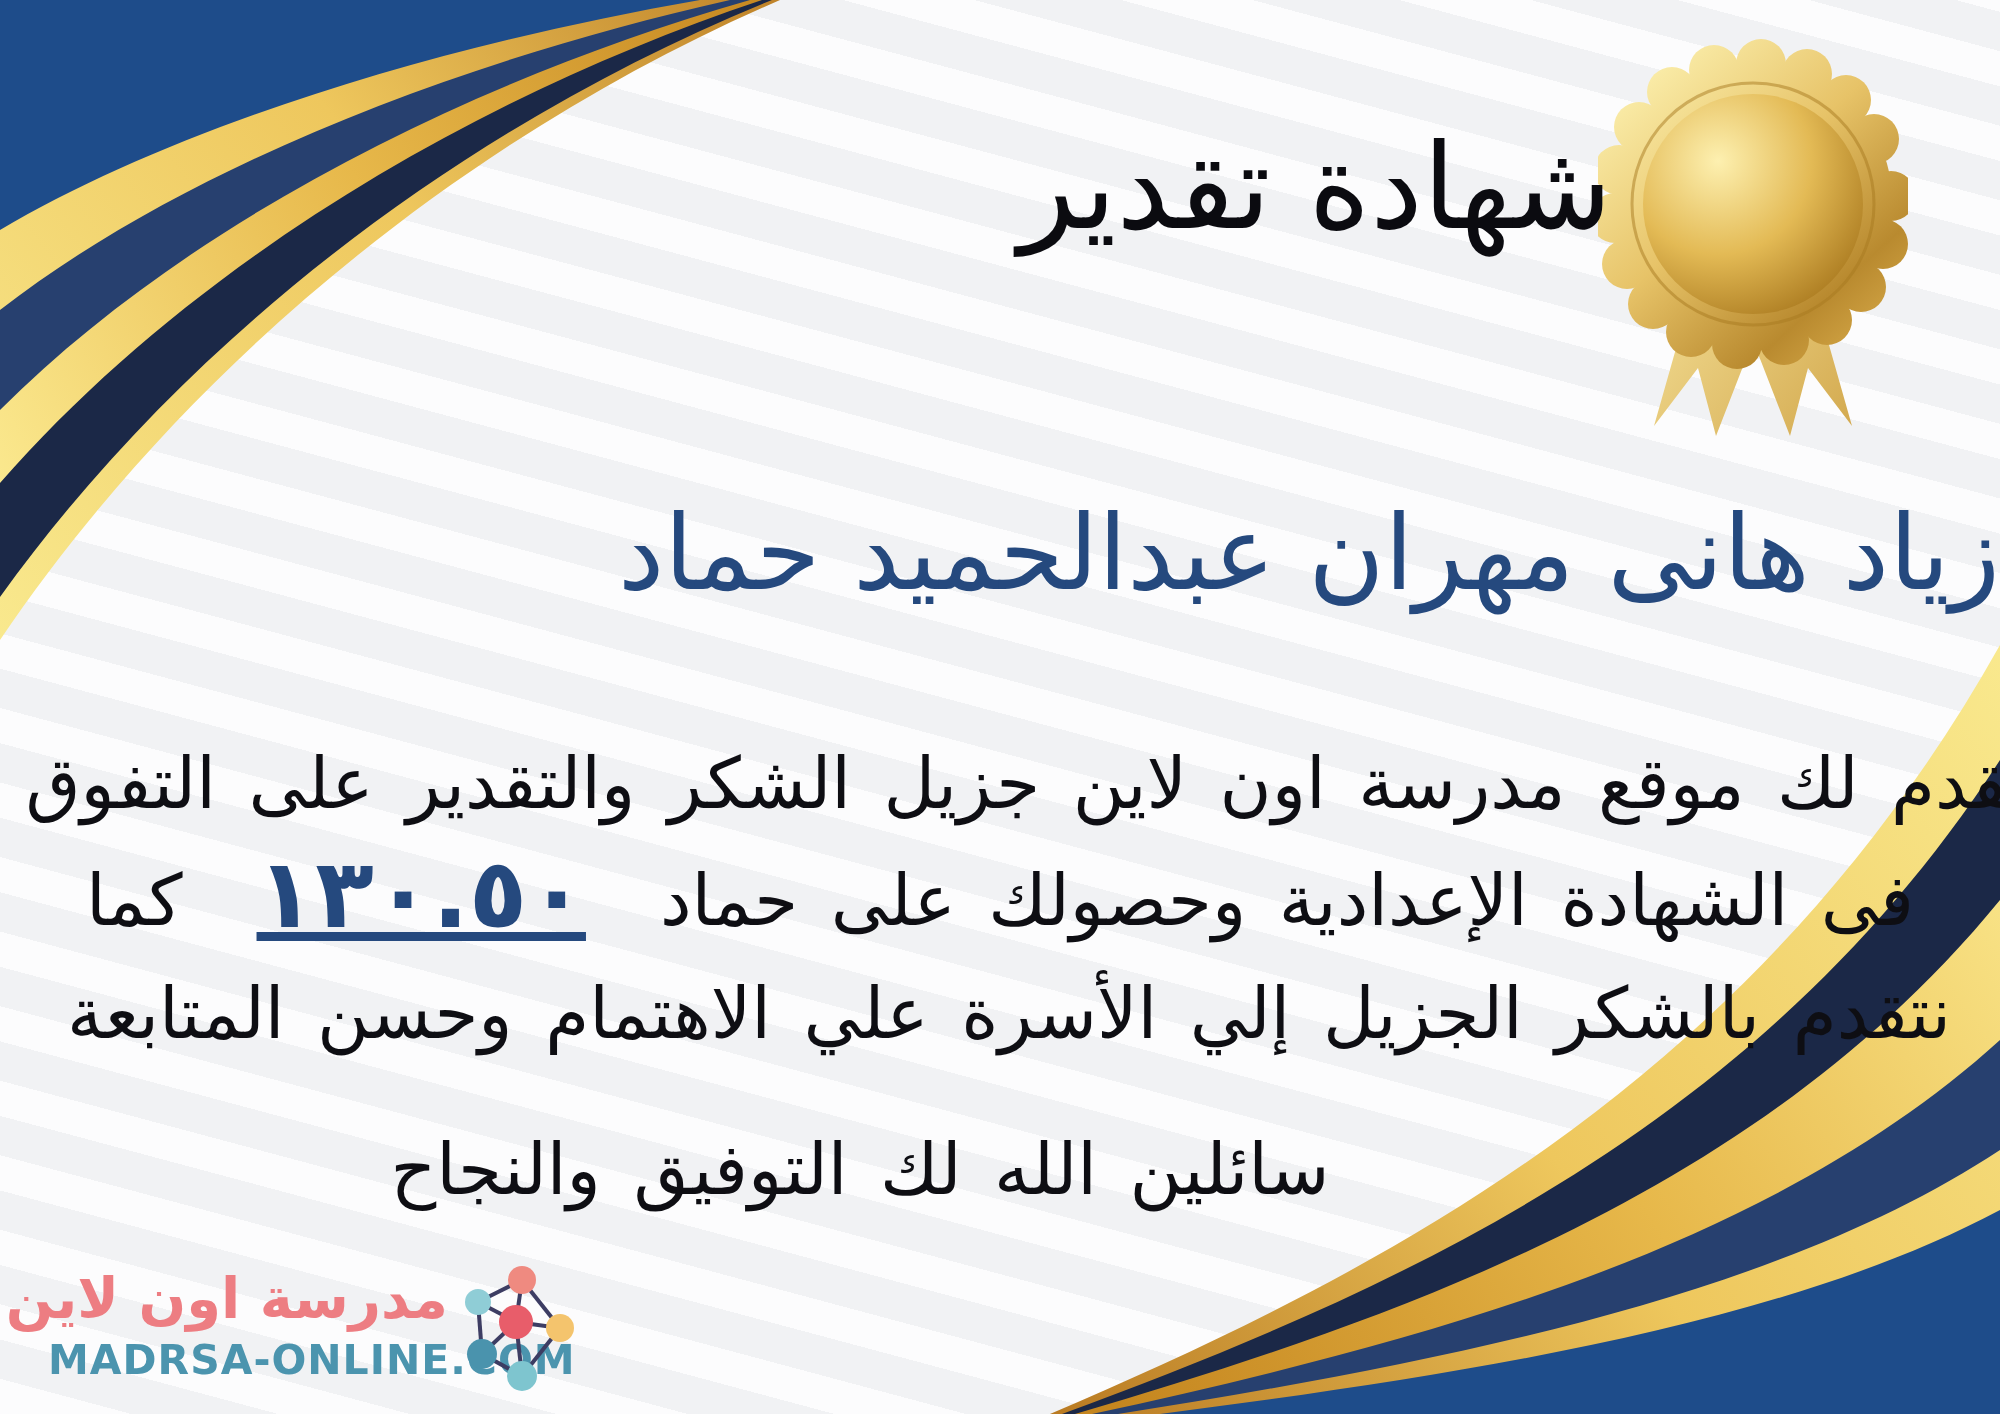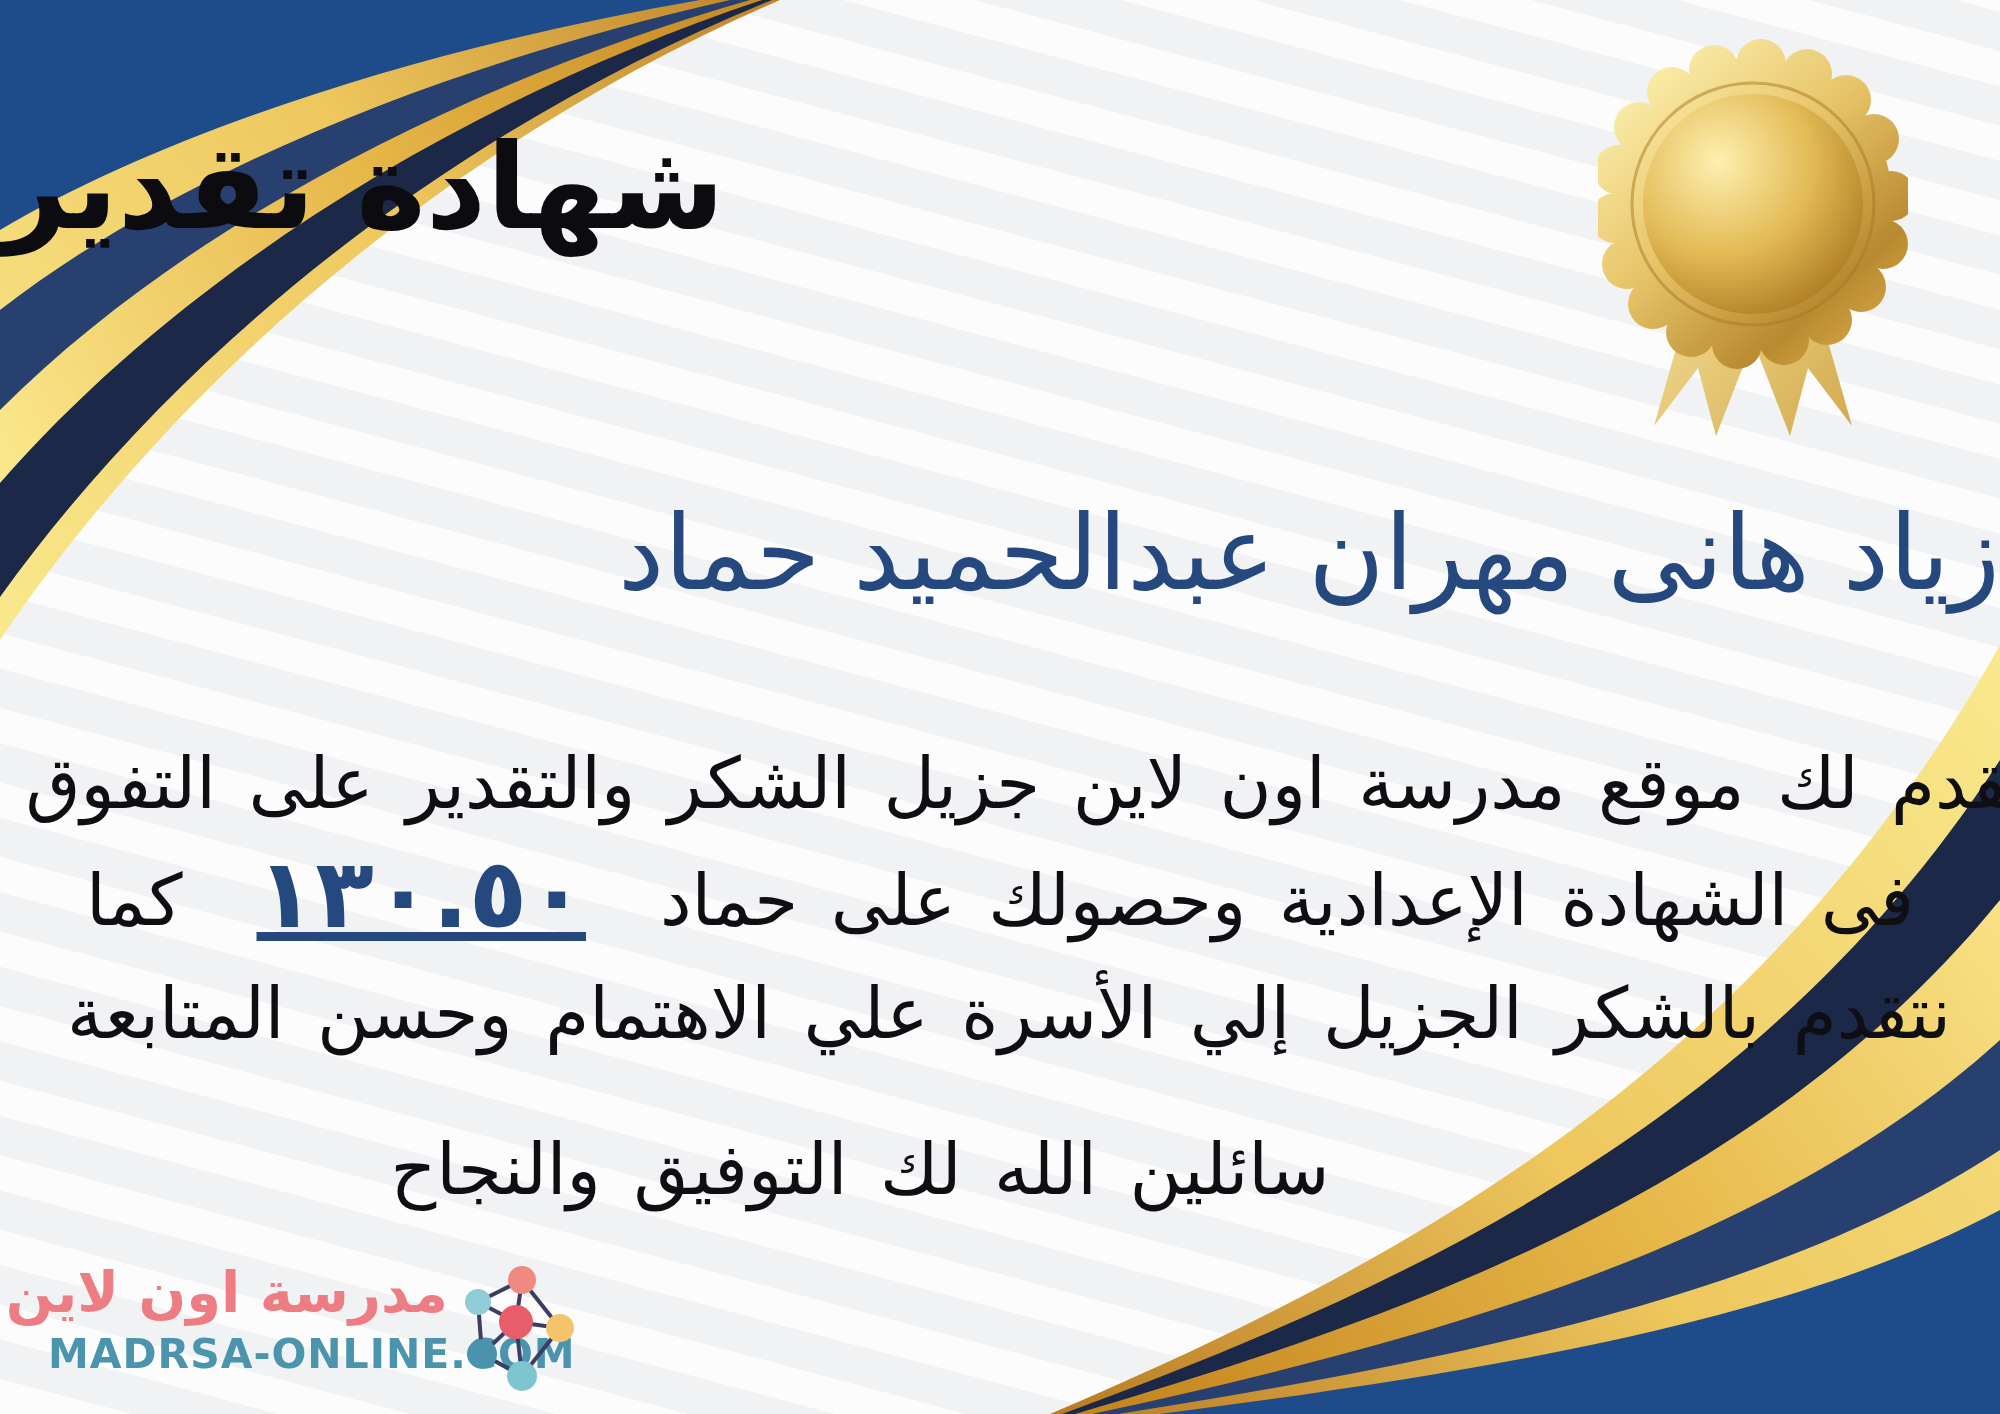--- a/index.html
+++ b/index.html
@@ -9,22 +9,22 @@
     width:2000px;height:1414px;
     overflow:hidden;
     background:
       repeating-linear-gradient(15deg,
         #fcfcfd 0px, #fcfcfd 34px,
         #f1f2f4 34px, #f1f2f4 72px);
   }
   .deco{position:absolute;inset:0;width:2000px;height:1414px;pointer-events:none;}
   .title{
     position:absolute;top:118px;left:0;width:1612px;
-    text-align:left;
-    font-size:118px;font-weight:bold;
+    text-align:right;
+    font-size:118px;font-weight:normal;
     color:#0b0b10;
     direction:rtl;
   }
   .student-name{
     position:absolute;top:492px;left:0;width:2000px;
     text-align:right;
     font-size:104px;font-weight:normal;
     color:#25497e;
     direction:rtl;
   }
@@ -41,21 +41,21 @@
   .line2{top:852px;display:flex;justify-content:center;align-items:center;gap:74px;}
   .line3{top:972px;padding-left:9px;}
   .closing{top:1128px;transform:translateX(-140px);}
   .score{
     color:#25497e;font-weight:bold;font-size:96px;line-height:1;
     position:relative;top:-6px;text-decoration:underline;
   }
   .brand{
     position:absolute;left:28px;top:1252px;width:540px;height:150px;
   }
-  .brand-text{position:absolute;right:120px;top:10px;width:400px;text-align:center;}
+  .brand-text{position:absolute;right:120px;top:16px;width:400px;text-align:center;}
   .brand-ar{
     font-size:56px;font-weight:bold;color:#ed7d82;direction:rtl;line-height:1.1;
     white-space:nowrap;
   }
   .brand-en{
     font-size:41px;font-weight:bold;color:#4b94ae;letter-spacing:1px;
     white-space:nowrap;margin-top:6px;
   }
   .brand-graph{position:absolute;right:-8px;top:8px;}
   .medal{position:absolute;left:1598px;top:36px;}

